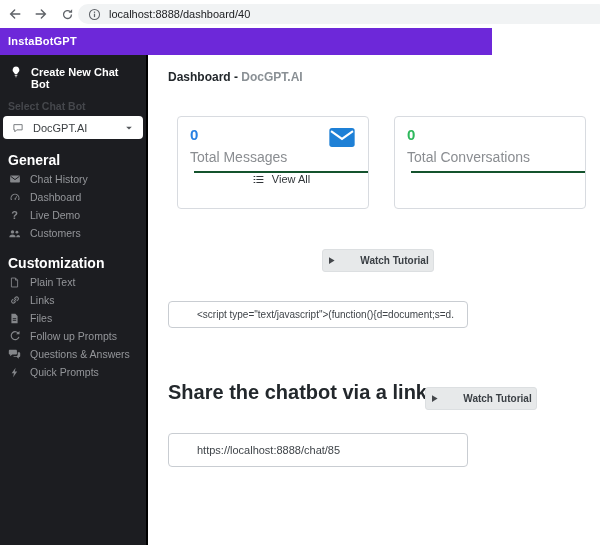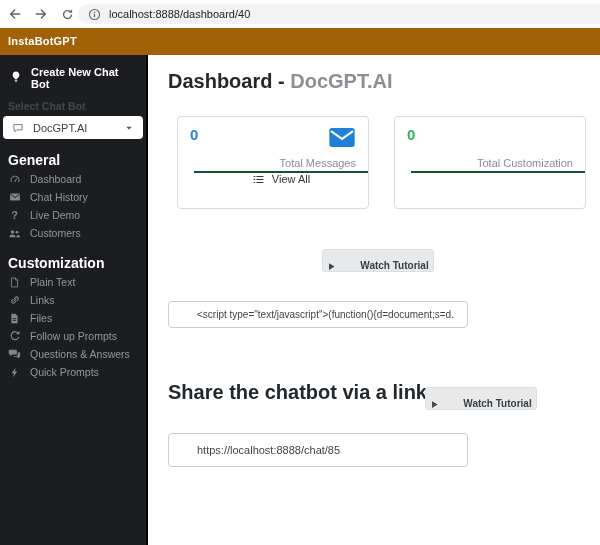--- a/index.html
+++ b/index.html
@@ -6,55 +6,55 @@
   html,body { width:600px; height:545px; background:#fff; font-family:"Liberation Sans", sans-serif; }
   .screen { position:absolute; top:0; left:0; width:600px; height:545px; overflow:hidden; background:#fff; }
 
   
   .browser-bar { position:absolute; top:0; left:0; width:600px; height:28px; background:#fff; display:flex; align-items:center; }
   .nav-btn { width:22px; height:22px; display:flex; align-items:center; justify-content:center; color:#5f6368; margin-left:4px; cursor:pointer; }
   .addr-pill { position:absolute; left:78px; top:4px; width:530px; height:20px; background:#f1f3f4; border-radius:10px; display:flex; align-items:center; padding:0 10px; gap:8px; }
   .addr-url { font-size:11px; color:#202124; white-space:nowrap; }
 
   
-  .topbar { position:absolute; top:28px; left:0; width:600px; height:27px; background:#a16207; }
+  .topbar { position:absolute; top:28px; left:0; width:492px; height:27px; background:#6d28d9; }
   .brand { position:absolute; left:8px; top:0; height:27px; line-height:27px; color:#fff; font-size:11px; font-weight:700; letter-spacing:.2px; cursor:pointer; }
 
   
   .sidebar { position:absolute; top:55px; left:0; width:148px; height:490px; background:#1c1d21; border-right:2px solid #000; }
-  .create-row { display:flex; align-items:center; gap:9px; margin:11px 8px 0 10px; color:#fff; font-size:11px; font-weight:600; cursor:pointer; }
+  .create-row { display:flex; gap:9px; margin:11px 8px 0 10px; color:#fff; font-size:11px; font-weight:600; cursor:pointer; }
   .select-label { margin:10px 0 4px 8px; color:#45474c; font-size:10.5px; font-weight:600; }
   .bot-select { margin:0 3px; height:23px; background:#fff; border-radius:4px; display:flex; align-items:center; gap:9px; padding:0 9px; color:#3c4043; font-size:11px; cursor:pointer; }
   .bot-select .caret { margin-left:auto; color:#55585c; display:flex; }
   .section-title { margin:13px 0 2px 8px; color:#fff; font-size:14px; font-weight:700; }
   .side-item { display:flex; align-items:center; gap:9px; height:18px; padding:0 8px; color:#94969a; font-size:10.5px; cursor:pointer; }
   .side-item .ic { width:13px; display:flex; justify-content:center; color:#84868a; }
   .qmark { font-weight:700; font-size:11px; }
 
   
   .content { position:absolute; top:55px; left:150px; width:450px; height:490px; background:#fff; }
-  .page-title { position:absolute; left:168px; top:70px; font-size:20px; font-weight:700; color:#23282c; }
+  .page-title { position:absolute; left:168px; top:70px; font-size:12px; font-weight:700; color:#23282c; }
   .page-title .bot { color:#8a9095; }
 
   .stat-card { position:absolute; top:116px; width:192px; height:93px; border:1px solid #d8dbe0; border-radius:4px; background:#fff; }
   .stat-card.c1 { left:177px; }
   .stat-card.c2 { left:394px; }
   .stat-body { position:relative; padding:9px 12px; }
   .stat-value { font-size:15px; font-weight:700; }
   .stat-value.blue { color:#2780e3; }
   .stat-value.green { color:#2eb85c; }
-  .stat-label { margin-top:14px; font-size:11px; color:#8a8d91; white-space:nowrap;text-align:right; }
+  .stat-label { margin-top:6px; font-size:14px; color:#8a8d91; white-space:nowrap; }
   .stat-icon { position:absolute; right:13px; top:11px; }
   .stat-footer { position:absolute; left:16px; right:0; bottom:0; height:37px; border-top:2px solid #14532d; display:flex; align-items:flex-start; justify-content:center; gap:7px; color:#303438; font-size:11px; cursor:pointer; }
 
   .sec-heading { position:absolute; font-size:20px; font-weight:700; color:#23282c; white-space:nowrap; }
   .embed-heading { left:168px; top:243px; }
   .share-heading { left:168px; top:381px; }
 
-  .tut-btn { position:absolute; height:23px; background:#e7e9ea; border:1px solid #dcdfe1; border-radius:3px; display:flex; align-items:flex-end; justify-content:center; gap:24px; font-size:10px; font-weight:600; color:#3a3f44; cursor:pointer; }
+  .tut-btn { position:absolute; height:23px; background:#e7e9ea; border:1px solid #dcdfe1; border-radius:3px; display:flex; align-items:center; justify-content:center; gap:24px; font-size:10px; font-weight:600; color:#3a3f44; cursor:pointer; }
   .tut-btn.b1 { left:322px; top:249px; width:112px; }
   .tut-btn.b2 { left:425px; top:387px; width:112px; }
   .tut-btn .play { display:flex; color:#44474b; }
 
   .text-box { position:absolute; height:27px; border:1px solid #c9cdd2; border-radius:4px; background:#fff; font-family:"Liberation Sans", sans-serif; color:#3f4449; padding:0 10px; white-space:nowrap; overflow:hidden; }
   .code-box { left:168px; top:301px; width:300px; font-size:10px; }
   .link-box { left:168px; top:433px; width:300px; height:34px; font-size:11px; }
   input.text-box { outline:none;padding-left:28px; }
 </style>
 </head>
@@ -120,33 +120,33 @@
             <path fill="currentColor" d="M3.5 6l4.5 4.5L12.5 6z"></path>
           </svg>
       </span>
     </div>
 
     <div class="section-title">General</div>
 
     <div class="side-item">
       <span class="ic">
         <svg viewBox="0 0 16 16" width="12" height="12">
-            <path fill="currentColor" d="M8 3.6a6 6 0 0 0-6 6c0 .8.2 1.6.5 2.3h1.6a4.6 4.6 0 1 1 7.8 0h1.6c.3-.7.5-1.5.5-2.3a6 6 0 0 0-6-6zm1.9 3.2L8.3 9.6a1.1 1.1 0 1 0 1 .7l1.4-3z"></path>
-          </svg>
-      </span>
-      <span>Dashboard</span>
-    </div>
-    <div class="side-item">
-      <span class="ic">
-        <svg viewBox="0 0 16 16" width="12" height="12">
             <rect x="1.5" y="3.2" width="13" height="9.4" rx="1" fill="currentColor"></rect>
             <path d="M2 4.3l6 4.5 6-4.5" fill="none" stroke="#1c1d21" stroke-width="1.3"></path>
           </svg>
       </span>
       <span>Chat History</span>
+    </div>
+    <div class="side-item">
+      <span class="ic">
+        <svg viewBox="0 0 16 16" width="12" height="12">
+            <path fill="currentColor" d="M8 3.6a6 6 0 0 0-6 6c0 .8.2 1.6.5 2.3h1.6a4.6 4.6 0 1 1 7.8 0h1.6c.3-.7.5-1.5.5-2.3a6 6 0 0 0-6-6zm1.9 3.2L8.3 9.6a1.1 1.1 0 1 0 1 .7l1.4-3z"></path>
+          </svg>
+      </span>
+      <span>Dashboard</span>
     </div>
     <div class="side-item">
       <span class="ic qmark">?</span>
       <span>Live Demo</span>
     </div>
     <div class="side-item">
       <span class="ic">
         <svg viewBox="0 0 16 16" width="13" height="13">
             <circle cx="5.5" cy="6" r="2.1" fill="currentColor"></circle>
             <circle cx="11" cy="6.4" r="1.7" fill="currentColor"></circle>
@@ -233,21 +233,21 @@
             <path fill="currentColor" d="M2 3.6h2v1.4H2zm3.4 0H14v1.4H5.4zM2 7.3h2v1.4H2zm3.4 0H14v1.4H5.4zM2 11h2v1.4H2zm3.4 0H14v1.4H5.4z"></path>
           </svg>
       </span>
       <span>View All</span>
     </div>
   </div>
 
   <div class="stat-card c2">
     <div class="stat-body">
       <div class="stat-value green">0</div>
-      <div class="stat-label">Total Customization</div>
+      <div class="stat-label">Total Conversations</div>
     </div>
     <div class="stat-footer"></div>
   </div>
 
   <div class="tut-btn b1">
     <span class="play">
       <svg viewBox="0 0 16 16" width="9" height="9">
           <path fill="currentColor" d="M3.5 2l10 6-10 6z"></path>
         </svg>
     </span>

